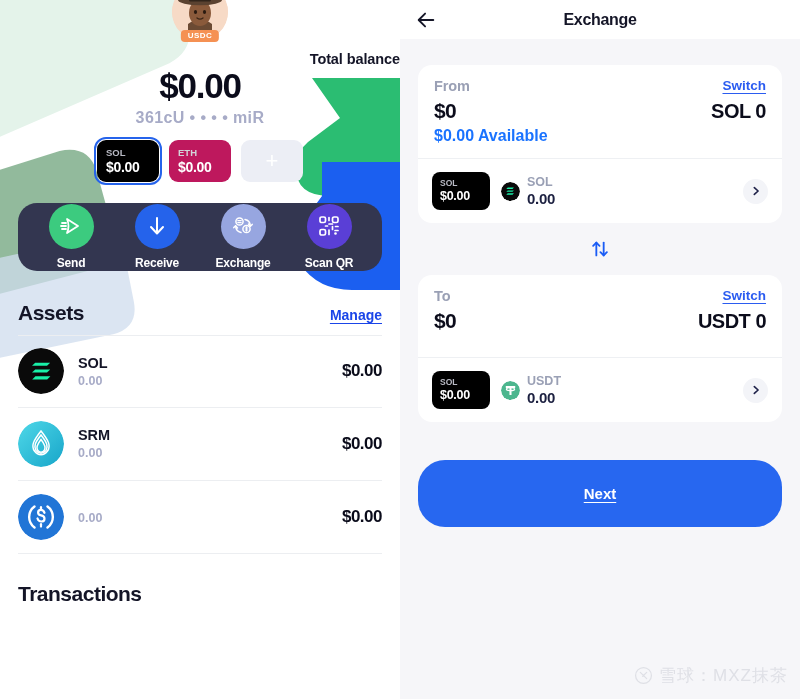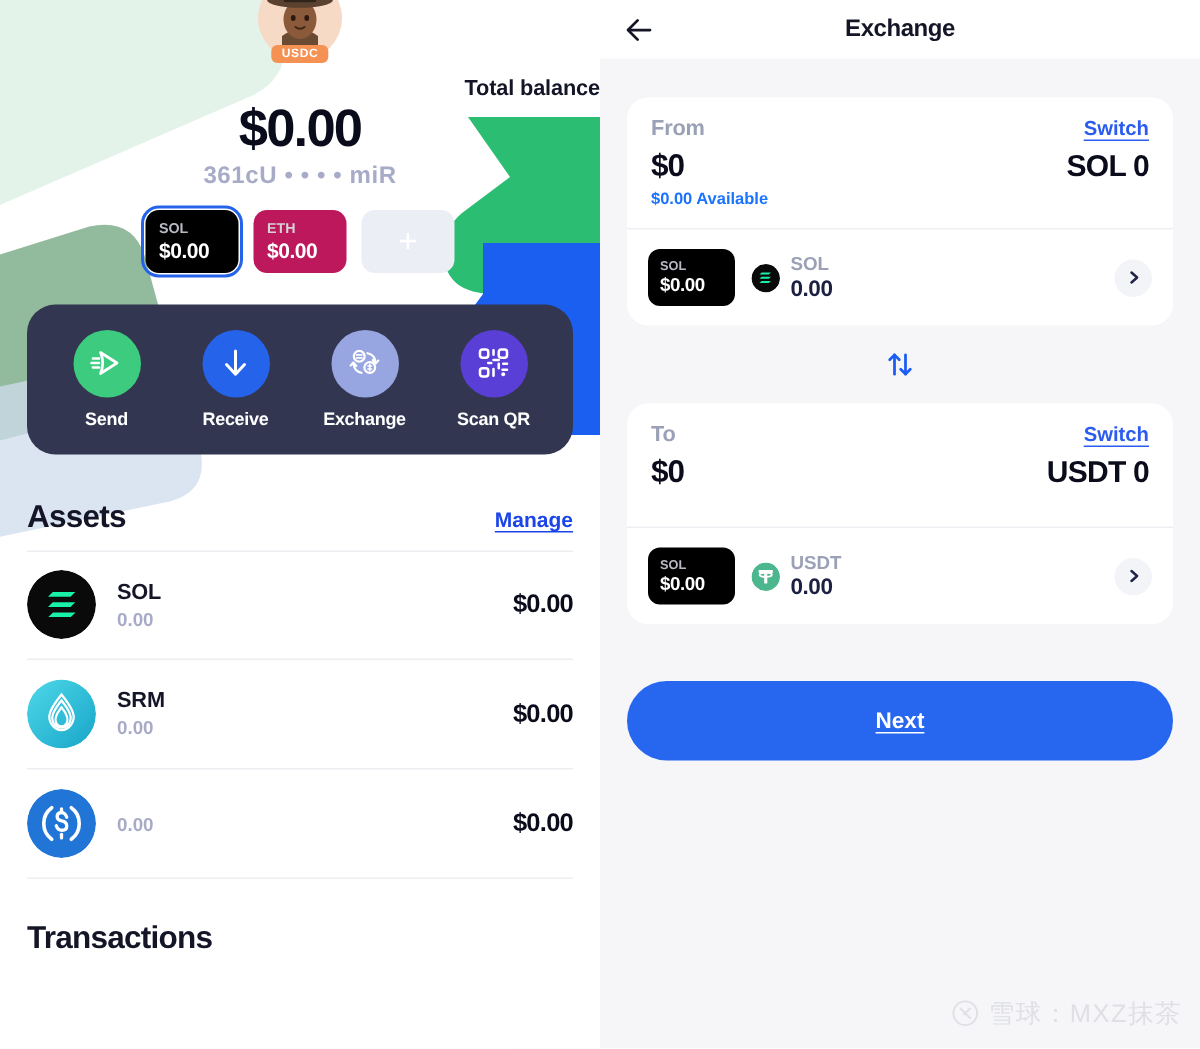--- a/index.html
+++ b/index.html
@@ -65,21 +65,21 @@
   .chip.sol .chip-sym { color: #b9bac4; }
   .chip.eth { background: #be185d; color: #fff; }
   .chip.eth .chip-sym { color: #d3d3d8; }
   .chip.add {
     background: #eceef5; align-items: center; justify-content: center; padding: 0;
     color: #ffffff; font-size: 22px; font-weight: 300;
   }
 
   .actions-card {
     position: relative; z-index: 2;
-    margin: 21px 18px 0; height: 100px;
+    margin: 21px 18px 0; height: 68px;
     background: #333650; border-radius: 19px;
     display: flex; align-items: center; justify-content: space-around;
     padding: 0 10px;
   }
   .action { text-align: center; width: 72px; }
   .action .circle {
     width: 45px; height: 45px; border-radius: 50%; margin: 0 auto;
     display: flex; align-items: center; justify-content: center;
   }
   .action .lbl {
@@ -147,21 +147,21 @@
   .ex-top { padding: 13px 16px 13px; }
   .ex-row1 { display: flex; justify-content: space-between; align-items: flex-start; gap: 24px; }
   .ex-fromlabel { font-size: 14.5px; color: #9aa0b5; font-weight: bold; letter-spacing: -.1px; }
   .switch-link {
     font-size: 13.5px; font-weight: bold; color: #2b5cf0;
     text-decoration: underline; text-underline-offset: 3px;
   }
   .ex-row2 { display: flex; justify-content: space-between; align-items: baseline; margin-top: 5px; }
   .ex-amount { font-size: 21px; font-weight: bold; color: #0b0c1b; letter-spacing: -.6px; }
   .ex-token { font-size: 20px; font-weight: bold; color: #0b0c1b; letter-spacing: -.5px; }
-  .ex-avail { margin-top: 4px; font-size: 11px; font-weight: bold; color: #1a73ff; }
+  .ex-avail { margin-top: 4px; font-size: 16px; font-weight: bold; color: #1a73ff; }
 
   .ex-bottom {
     border-top: 1px solid #eef0f3;
     display: flex; align-items: center; padding: 13px 14px; gap: 11px;
   }
   .sol-chip {
     width: 58px; height: 38px; border-radius: 8px; background: #000;
     display: flex; flex-direction: column; justify-content: center;
     padding-left: 8px; flex: 0 0 58px;
   }
@@ -174,21 +174,21 @@
   .chev-btn {
     width: 25px; height: 25px; border-radius: 50%; background: #f3f4f8;
     display: flex; align-items: center; justify-content: center; flex: 0 0 25px;
   }
 
   .swap-arrows {
     height: 52px; display: flex; align-items: center; justify-content: center;
   }
 
   .next-btn {
-    margin: 38px 18px 0; height: 53px; border-radius: 27px;
+    margin: 38px 18px 0; height: 67px; border-radius: 27px;
     background: #2767f0; border: none; width: calc(100% - 36px);
     color: #ffffff; font-size: 15px; font-weight: bold;
     font-family: "Liberation Sans", sans-serif;
     text-decoration: underline; text-underline-offset: 3px;
     cursor: pointer;
   }
 
   .watermark {
     position: absolute; right: 12px; bottom: 12px;
     display: flex; align-items: center; gap: 6px;

